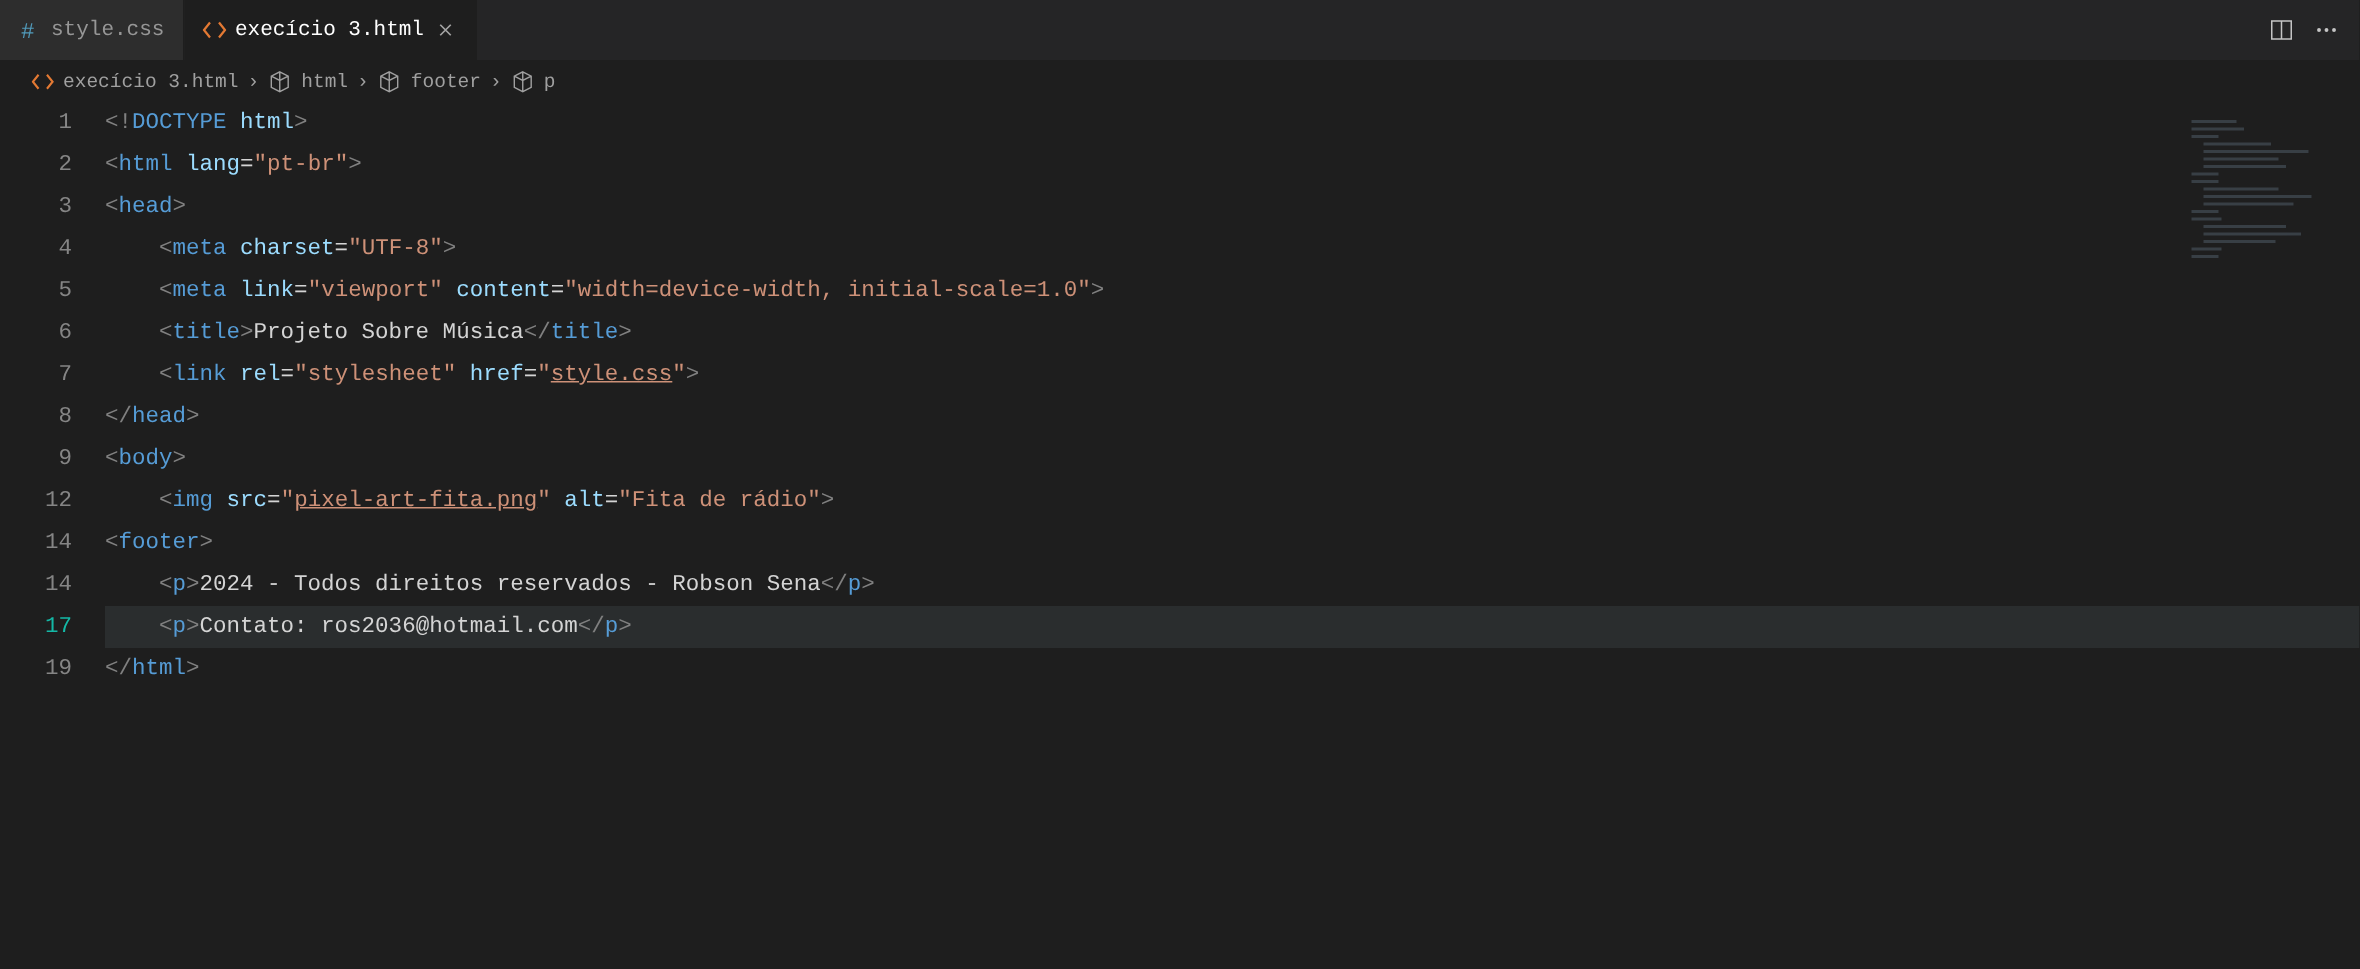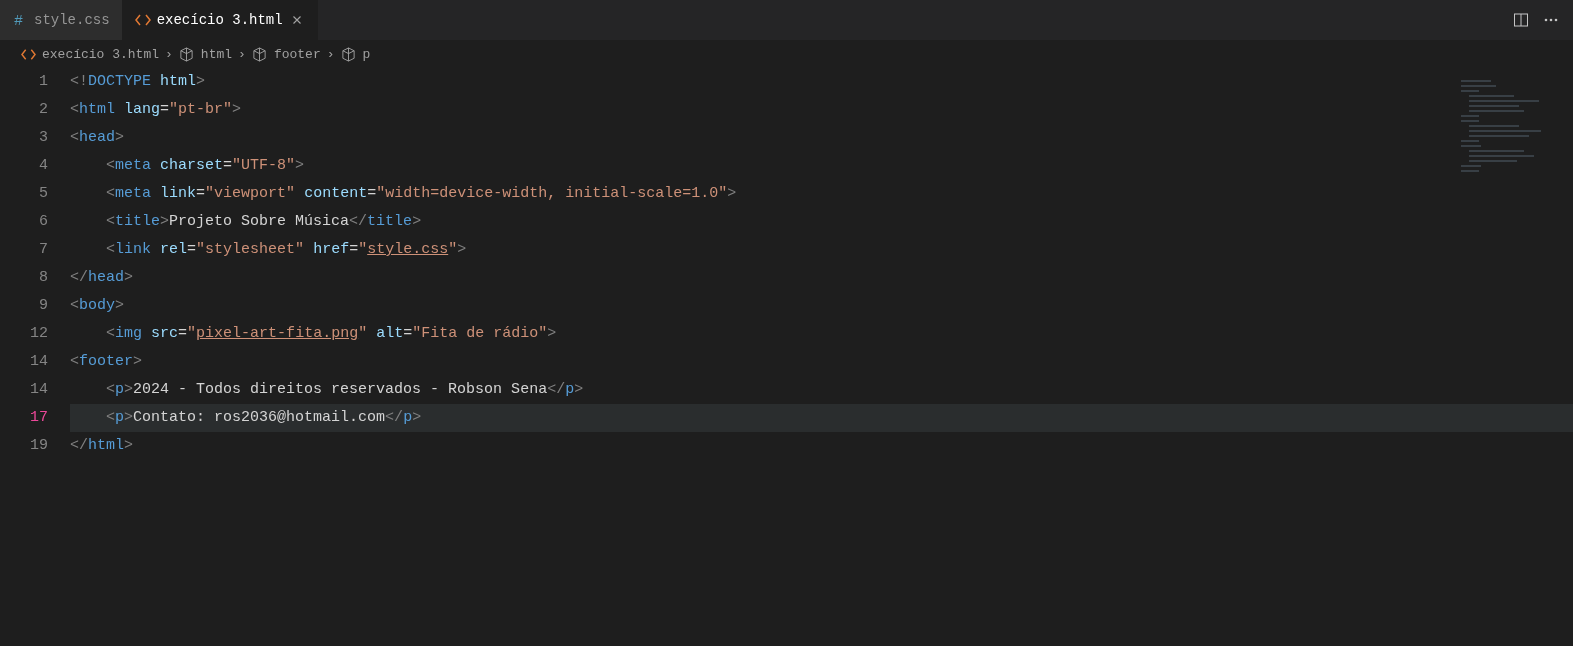--- a/index.html
+++ b/index.html
@@ -69,21 +69,21 @@
   padding-right: 22px;
   color: #858585;
   user-select: none;
   flex-shrink: 0;
 }
 .code {
   white-space: pre;
   flex: 1;
 }
 .line.current .code { background: #2a2d2e; }
-.line.current .gutter { color: #ec4899; }
+.line.current .gutter { color: #14b8a6; }
 
 .tk-gray { color: #808080; }
 .tk-doctype { color: #569cd6; }
 .tk-tag { color: #569cd6; }
 .tk-attr { color: #9cdcfe; }
 .tk-eq { color: #d4d4d4; }
 .tk-str { color: #ce9178; }
 .tk-text { color: #d4d4d4; }
 .underline { text-decoration: underline; text-decoration-color: #ce9178; }
 .minimap {

